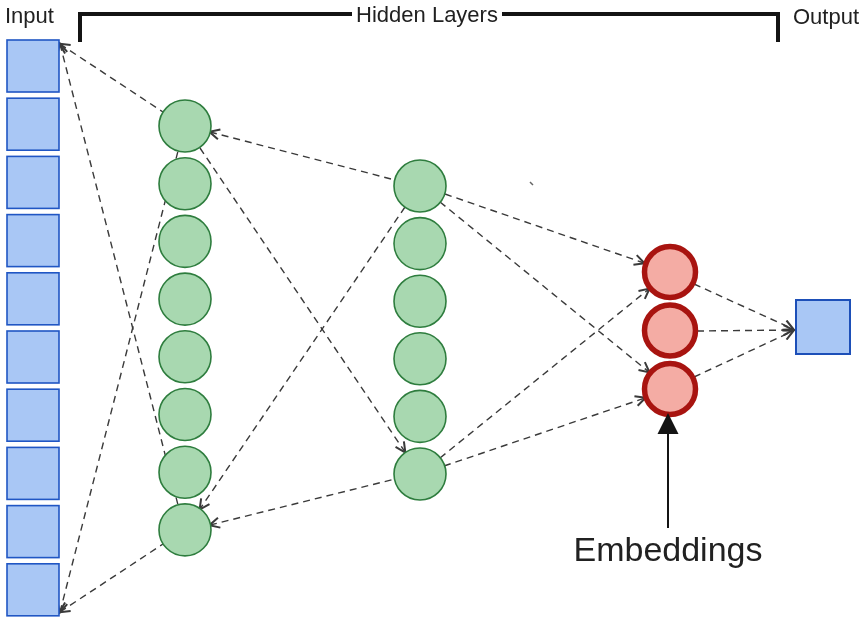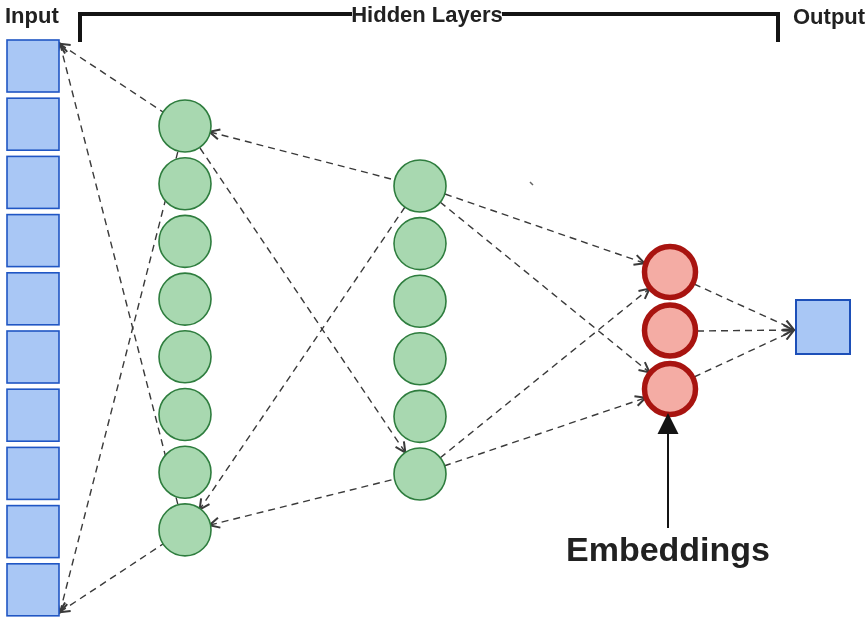--- a/index.html
+++ b/index.html
@@ -3,21 +3,20 @@
 <meta charset="utf-8">
 <style>
   html, body { margin: 0; padding: 0; background: #ffffff; }
   .canvas {
     position: relative;
     width: 865px;
     height: 619px;
     background: var(--background, #ffffff);
     overflow: hidden;
     font-family: "Liberation Sans", sans-serif;
-    font-weight: bold;
   }
   svg text {
     font-family: "Liberation Sans", sans-serif;
     fill: var(--text, #212121);
   }
   .layer-label { font-size: 22px; }
   .embed-label { font-size: 34px; }
 </style>
 </head>
 <body>

